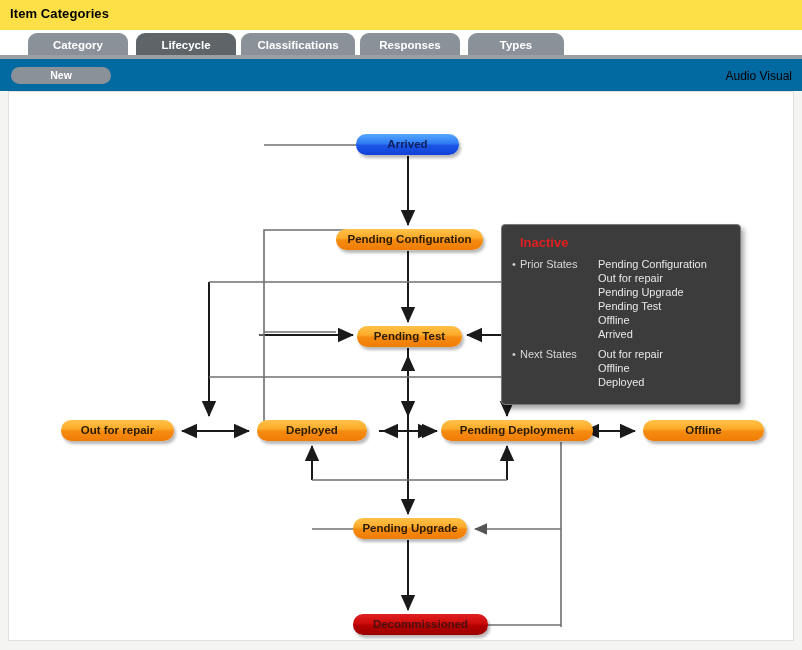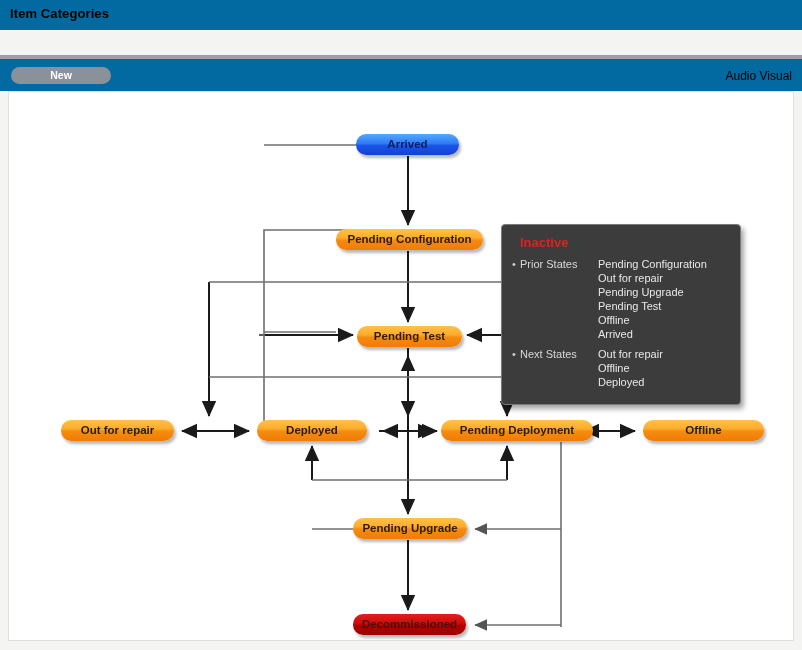--- a/index.html
+++ b/index.html
@@ -13,21 +13,21 @@
   #app {
     position: relative;
     width: 802px; height: 650px;
     background: #f4f4f2;
   }
 
   
   #titlebar {
     position: absolute; left: 0; top: 0;
     width: 802px; height: 30px;
-    background: #0369a1;
+    background: #fde047;
   }
   #titlebar .title {
     position: absolute; left: 10px; top: 6px;
     font-size: 13px; font-weight: bold; color: #000;
     letter-spacing: .1px;
   }
 
   
   #tabstrip {
     position: absolute; left: 0; top: 30px;
@@ -139,20 +139,27 @@
 </style>
 </head>
 <body>
 
 <div id="app">
 
   <div id="titlebar">
     <div class="title">Item Categories</div>
   </div>
 
+  <div id="tabstrip">
+      <div class="tab" style="left: 28px; width: 100px;">Category</div>
+      <div class="tab active" style="left: 136px; width: 100px;">Lifecycle</div>
+      <div class="tab" style="left: 241px; width: 114px;">Classifications</div>
+      <div class="tab" style="left: 360px; width: 100px;">Responses</div>
+      <div class="tab" style="left: 468px; width: 96px;">Types</div>
+    </div>
   <div id="tab-underline"></div>
 
   <div id="toolbar">
     <div id="new-button">New</div>
     <div id="context-label">Audio Visual</div>
   </div>
 
   <div id="canvas">
 
     <svg id="edges" width="786" height="550">
@@ -229,21 +236,21 @@
     </svg>
 
   <div class="node blue" style="left: 347px; top: 42px; width: 103px;">Arrived</div>
       <div class="node orange" style="left: 327px; top: 137px; width: 147px;">Pending Configuration</div>
       <div class="node orange" style="left: 348px; top: 234px; width: 105px;">Pending Test</div>
       <div class="node orange" style="left: 52px; top: 328px; width: 113px;">Out for repair</div>
       <div class="node orange" style="left: 248px; top: 328px; width: 110px;">Deployed</div>
       <div class="node orange" style="left: 432px; top: 328px; width: 152px;">Pending Deployment</div>
       <div class="node orange" style="left: 634px; top: 328px; width: 121px;">Offline</div>
       <div class="node orange" style="left: 344px; top: 426px; width: 114px;">Pending Upgrade</div>
-      <div class="node red" style="left: 344px; top: 522px; width: 113px;">Decommissioned</div>
+      <div class="node red" style="left: 344px; top: 522px; width: 135px;">Decommissioned</div>
     </div>
 
   <div id="tooltip" style="left: 501px; top: 224px; width: 240px; height: 181px;">
     <div class="tt-title">Inactive</div>
     <div id="tt-sections">
         <div class="tt-row">
           <div class="tt-bullet">•</div>
           <div class="tt-key">Prior States</div>
           <div class="tt-vals">
             <div>Pending Configuration</div>

